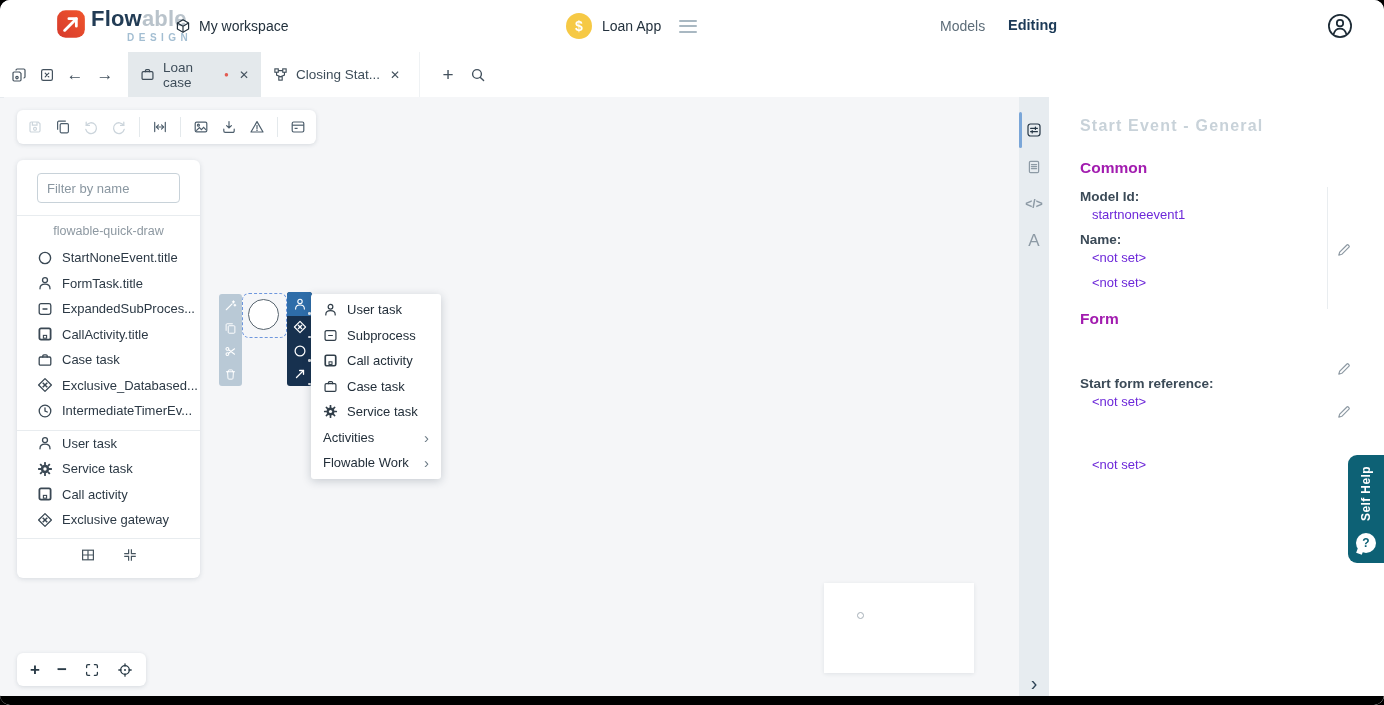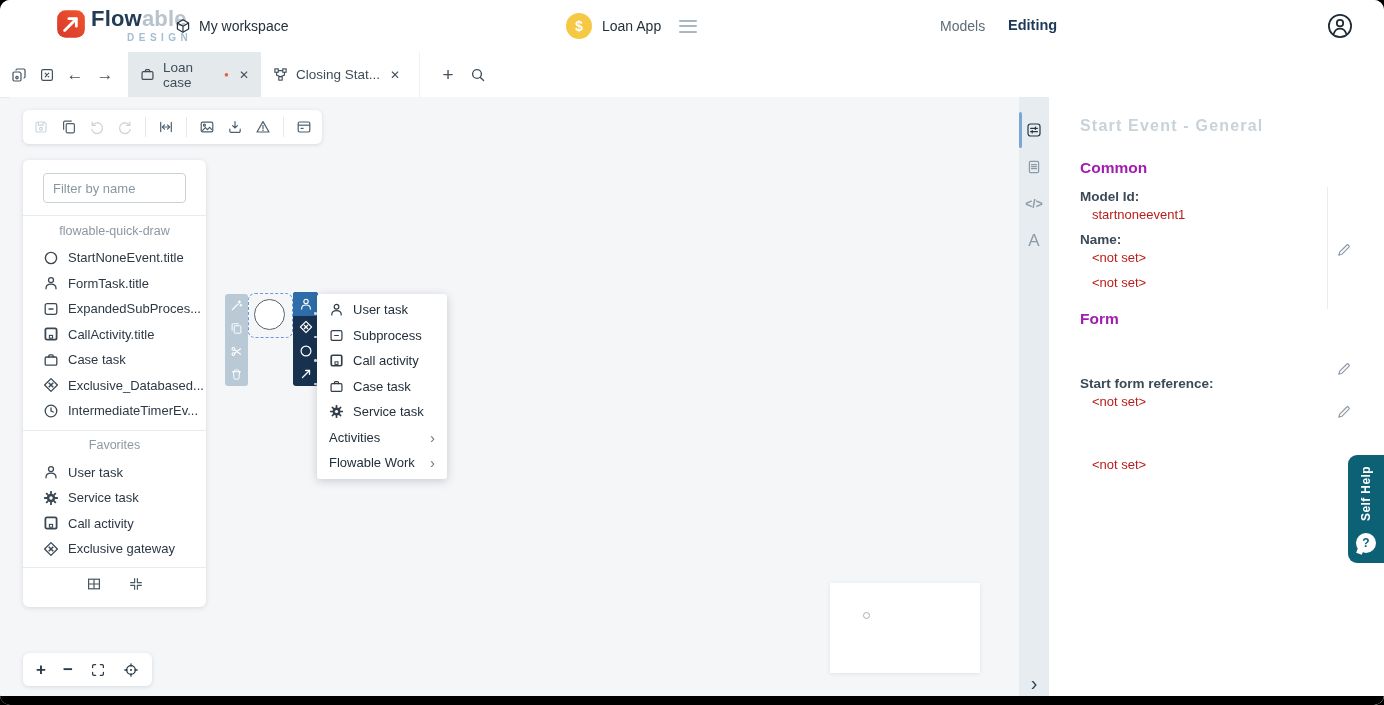--- a/index.html
+++ b/index.html
@@ -38,21 +38,21 @@
   .arrow-glyph{font-size:17px;color:#44525e;}
   .tab{position:absolute;top:0;height:45px;display:flex;align-items:center;gap:8px;padding:12px 12px;
        font-size:13.5px;color:#3f4e5a;cursor:pointer;box-sizing:border-box;}
   .tab1{left:128px;width:133px;background:#e4e9ec;}
   .tab2{left:261px;width:159px;background:#fff;border-right:1px solid #eff2f4;}
   .dirty{color:#e25c52;font-size:8px;line-height:1;margin-left:-2px;}
   .tab-close{font-size:12px;color:#44525e;margin-left:2px;}
   .plus-glyph{font-size:19px;font-weight:400;color:#44525e;}
 
   
-  .canvas{position:absolute;left:10px;top:97px;width:1019px;height:608px;background:#f5f6f8;}
+  .canvas{position:absolute;left:4px;top:97px;width:1019px;height:608px;background:#f5f6f8;}
 
   
   .edit-toolbar{position:absolute;left:13px;top:13px;height:34px;background:#fff;border-radius:6px;
                 box-shadow:0 1px 4px rgba(40,60,80,.15);display:flex;align-items:center;padding:0 10px;gap:12px;}
   .edit-toolbar .tbicon{color:#4e5f6d;cursor:pointer;}
   .edit-toolbar .disabled{color:#ccd5dc;cursor:default;}
   .vsep{width:1px;height:20px;background:#e4e9ec;}
 
   
   .palette{position:absolute;left:13px;top:63px;width:183px;background:#fff;border-radius:6px;
@@ -119,21 +119,21 @@
   .rstrip-chev{position:absolute;left:0;bottom:10px;width:30px;height:24px;display:flex;align-items:center;
                justify-content:center;color:#2e4356;font-size:20px;cursor:pointer;}
 
   
   .props{position:absolute;left:1049px;top:97px;width:335px;height:608px;background:#fff;box-sizing:border-box;
          padding:20px 0 0 31px;}
   .props-title{font-size:16px;font-weight:bold;letter-spacing:1.2px;color:#c8d2d9;margin-bottom:24px;}
   .sec-title{font-size:15.5px;font-weight:bold;color:#a21caf;margin-bottom:12px;}
   .fld{margin-bottom:10px;}
   .fld-label{font-size:13.5px;font-weight:bold;color:#3b4a57;margin-bottom:3px;}
-  .fld-value{font-size:13px;color:#b91c1c;padding-left:12px;}
+  .fld-value{font-size:13px;color:#6d28d9;padding-left:12px;}
   .form-sec{margin-top:20px;}
   .form-sec .fld{margin-bottom:14px;margin-top:48px;}
   .pencil{position:absolute;color:#8d99a3;cursor:pointer;width:16px;height:16px;left:287px;}
   .hairline{position:absolute;left:278px;top:90px;width:1px;height:122px;background:#e9edf0;}
 
   
   .selfhelp{position:absolute;right:0;top:455px;width:36px;height:108px;background:#0d6175;
             border-radius:9px 0 0 9px;cursor:pointer;}
   .sh-label{position:absolute;left:0;top:6px;width:36px;height:66px;display:flex;align-items:center;justify-content:center;
             color:#fff;font-size:12px;font-weight:bold;letter-spacing:.4px;
@@ -531,21 +531,20 @@
           </svg>
         <span>Exclusive_Databased...</span>
       </div>
       <div class="pal-row">
         <svg class="ic">
             <use href="#i-timer"></use>
           </svg>
         <span>IntermediateTimerEv...</span>
       </div>
       <div class="pal-divider" style="margin-top:6px"></div>
-      <div class="pal-title">Favorites</div>
       <div class="pal-row">
         <svg class="ic">
             <use href="#i-person"></use>
           </svg>
         <span>User task</span>
       </div>
       <div class="pal-row">
         <svg class="ic">
             <use href="#i-gear"></use>
           </svg>

